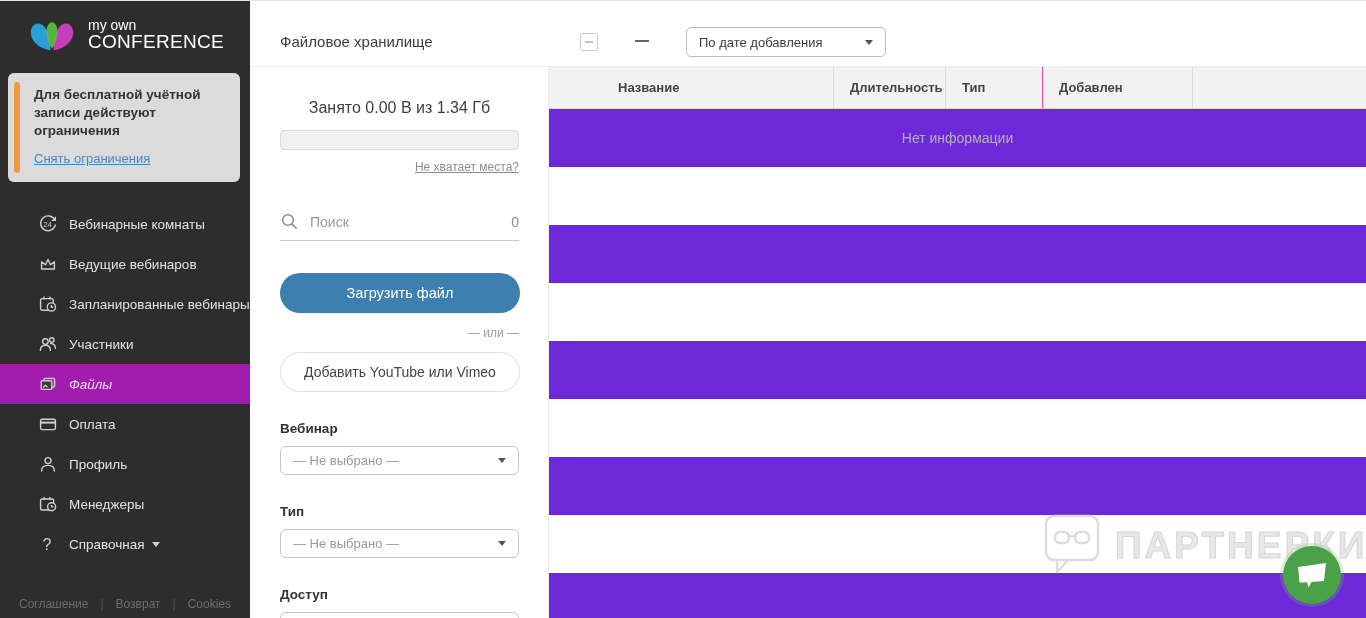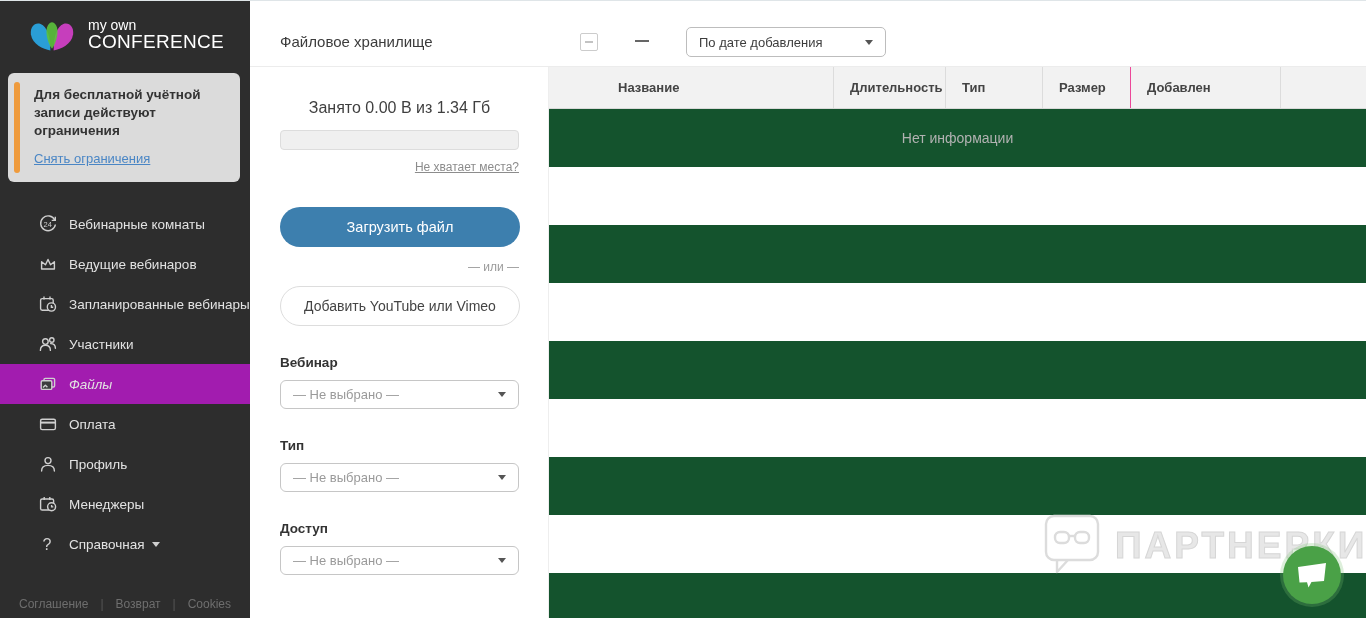--- a/index.html
+++ b/index.html
@@ -96,21 +96,21 @@
     font-size:13px; font-weight:bold; color:#444; }
   .th { line-height:41px; white-space:nowrap; }
   .th-name { width:284px; padding-left:69px; }
   .th-dur  { width:112px; padding-left:16px; border-left:1px solid #dcdcdc; }
   .th-type { width:97px;  padding-left:16px; border-left:1px solid #dcdcdc; }
   .th-size { width:88px;  padding-left:16px; border-left:1px solid #dcdcdc; }
   .th-added{ width:150px; padding-left:16px; border-left:1px solid #ec4899; }
   .th-actions { flex:1; border-left:1px solid #dcdcdc; }
 
   .trow { height:58px; }
-  .trow.odd { background:#14532d; }
+  .trow.odd { background:#6d28d9; }
   .trow.even { background:#fff; }
   .trow.first { display:flex; align-items:center; justify-content:center; }
   .empty-text { font-size:14px; color:#b2b2b2; }
 
   .watermark { position:absolute; left:494px; top:446px; display:flex;
     align-items:center; pointer-events:none; }
   .wm-logo { width:62px; height:66px; margin-right:10px; }
   .wm-text { font-size:37px; font-weight:bold; letter-spacing:3px; color:#e7e7e7;
     -webkit-text-stroke:1px #d6d6d6; }
 
@@ -262,20 +262,30 @@
 
   <div class="content">
 
     <div class="tools">
       <div class="storage-title">Занято 0.00 В из 1.34 Гб</div>
       <div class="storage-bar"></div>
       <div class="storage-link-row">
         <a class="storage-link">Не хватает места?</a>
       </div>
 
+      <div class="search-row">
+        <span class="search-icon">
+          <svg viewBox="0 0 20 20" fill="none" stroke="#8c8c8c" stroke-width="1.6" stroke-linecap="round">
+            <circle cx="8.4" cy="8.4" r="5.6"></circle>
+            <path d="M12.6 12.6 L17 17"></path>
+          </svg>
+        </span>
+        <input class="search-input" type="text" placeholder="Поиск" style="">
+        <span class="search-count">0</span>
+      </div>
 
       <button class="btn-upload">Загрузить файл</button>
       <div class="or-divider">— или —</div>
       <button class="btn-youtube">Добавить YouTube или Vimeo</button>
 
       <div class="filter-group">
         <div class="filter-label">Вебинар</div>
         <div class="filter-select">
           <span>— Не выбрано —</span>
           <span class="sel-caret"></span>
@@ -297,21 +307,20 @@
           <span class="sel-caret"></span>
         </div>
       </div>
     </div>
 
     <div class="filetable">
       <div class="thead">
         <div class="th th-name">Название</div>
         <div class="th th-dur">Длительность</div>
         <div class="th th-type">Тип</div>
-        <div class="th th-size">Размер</div>
         <div class="th th-added">Добавлен</div>
         <div class="th th-actions"></div>
       </div>
 
       <div class="trow odd first">
         <span class="empty-text">Нет информации</span>
       </div>
       <div class="trow even"></div>
       <div class="trow odd"></div>
       <div class="trow even"></div>

